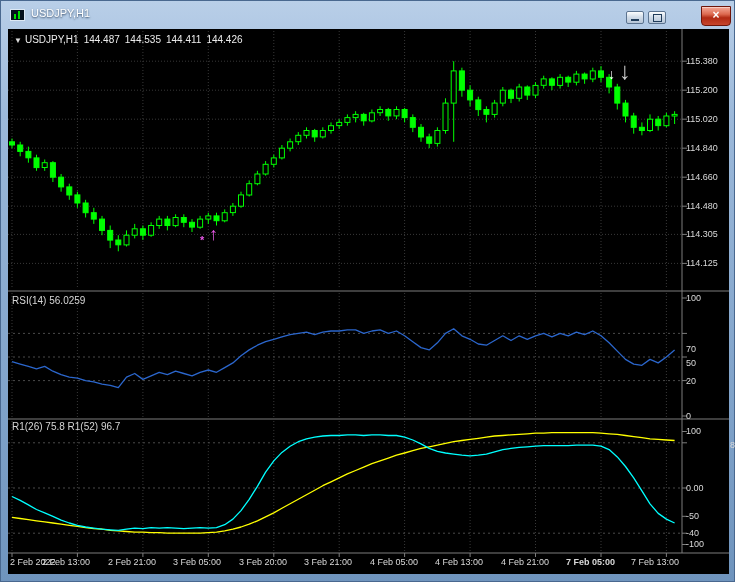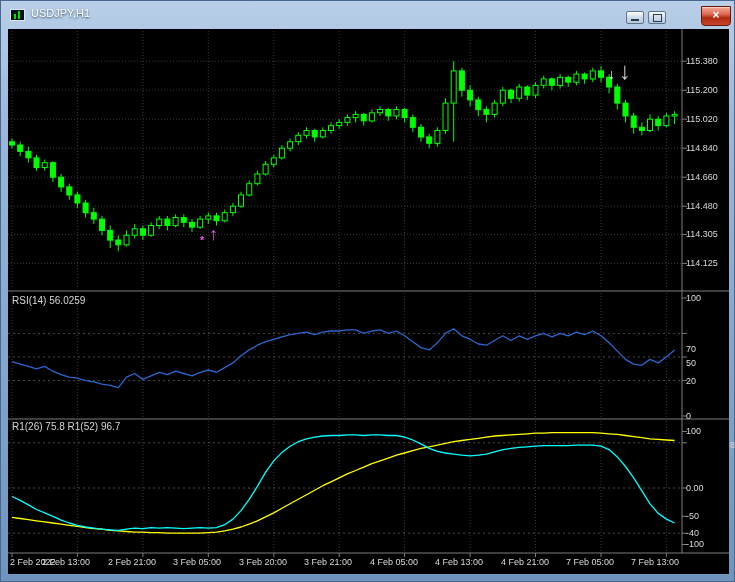--- a/index.html
+++ b/index.html
@@ -300,20 +300,23 @@
         <rect x="664.1" y="85.4" width="5" height="1.6" fill="#000000" stroke="#00ff00"></rect>
         <polyline points="4.0,332.7 12.2,335.1 20.4,337.4 28.5,339.8 36.7,337.4 44.9,342.2 53.1,345.7 61.3,348.1 69.4,349.2 77.6,351.6 85.8,352.8 94.0,355.1 102.2,356.3 110.3,358.7 118.5,348.1 126.7,344.5 134.9,350.4 143.1,346.9 151.2,343.3 159.4,345.7 167.6,342.2 175.8,344.5 184.0,346.9 192.1,343.3 200.3,341.0 208.5,343.3 216.7,338.6 224.9,333.9 233.0,326.8 241.2,320.9 249.4,316.2 257.6,312.7 265.8,310.3 273.9,307.9 282.1,305.6 290.3,304.4 298.5,303.2 306.7,305.6 314.8,303.2 323.0,302.0 331.2,302.0 339.4,300.9 347.6,300.9 355.7,304.4 363.9,302.0 372.1,300.9 380.3,304.4 388.5,302.0 396.6,306.8 404.8,312.7 413.0,318.6 421.2,320.9 429.4,313.8 437.5,304.4 445.7,299.7 453.9,306.8 462.1,310.3 470.3,315.0 478.4,316.2 486.6,311.5 494.8,306.8 503.0,311.5 511.2,306.8 519.3,310.3 527.5,306.8 535.7,304.4 543.9,307.9 552.1,304.4 560.2,306.8 568.4,303.2 576.6,305.6 584.8,302.0 593.0,306.8 601.1,313.8 609.3,322.1 617.5,330.4 625.7,335.1 633.9,336.3 642.0,330.4 650.2,333.9 658.4,328.0 666.6,320.9" fill="none" stroke="#2b66cc" stroke-width="1.3" stroke-linejoin="round"></polyline>
         <polyline points="4.0,488.4 12.2,489.5 20.4,490.6 28.5,491.8 36.7,492.9 44.9,494.0 53.1,495.2 61.3,496.3 69.4,497.4 77.6,498.6 85.8,499.7 94.0,500.2 102.2,501.4 110.3,501.9 118.5,502.5 126.7,503.1 134.9,503.1 143.1,503.6 151.2,503.6 159.4,504.2 167.6,504.2 175.8,504.2 184.0,504.2 192.1,504.2 200.3,503.6 208.5,503.1 216.7,501.9 224.9,500.2 233.0,498.0 241.2,495.2 249.4,491.8 257.6,487.8 265.8,483.9 273.9,479.3 282.1,474.8 290.3,470.3 298.5,465.8 306.7,461.3 314.8,456.7 323.0,452.8 331.2,448.8 339.4,444.9 347.6,441.5 355.7,438.1 363.9,434.7 372.1,431.9 380.3,429.1 388.5,426.2 396.6,424.0 404.8,421.7 413.0,419.4 421.2,417.8 429.4,416.1 437.5,414.4 445.7,412.7 453.9,411.5 462.1,410.4 470.3,409.3 478.4,408.1 486.6,407.0 494.8,406.5 503.0,405.9 511.2,405.3 519.3,404.8 527.5,404.2 535.7,404.2 543.9,403.6 552.1,403.6 560.2,403.6 568.4,403.6 576.6,403.6 584.8,403.6 593.0,404.2 601.1,404.8 609.3,405.3 617.5,406.5 625.7,407.6 633.9,408.7 642.0,409.8 650.2,410.4 658.4,411.0 666.6,411.5" fill="none" stroke="#ffff00" stroke-width="1.3" stroke-linejoin="round"></polyline>
         <polyline points="4.0,467.5 12.2,471.4 20.4,475.9 28.5,480.5 36.7,483.9 44.9,487.3 53.1,491.2 61.3,494.0 69.4,496.3 77.6,498.0 85.8,499.1 94.0,500.2 102.2,500.8 110.3,501.4 118.5,500.2 126.7,499.1 134.9,499.7 143.1,498.6 151.2,499.1 159.4,498.6 167.6,499.1 175.8,499.7 184.0,499.1 192.1,498.6 200.3,499.1 208.5,498.6 216.7,495.7 224.9,490.1 233.0,481.6 241.2,470.3 249.4,457.3 257.6,443.2 265.8,431.9 273.9,423.4 282.1,417.2 290.3,412.7 298.5,409.8 306.7,408.1 314.8,407.0 323.0,406.5 331.2,406.5 339.4,405.9 347.6,405.9 355.7,406.5 363.9,405.9 372.1,405.9 380.3,406.5 388.5,406.5 396.6,408.1 404.8,411.0 413.0,414.9 421.2,419.4 429.4,422.3 437.5,424.0 445.7,425.1 453.9,426.2 462.1,426.8 470.3,426.2 478.4,425.1 486.6,422.8 494.8,420.6 503.0,419.4 511.2,418.3 519.3,417.8 527.5,417.2 535.7,416.6 543.9,416.6 552.1,416.6 560.2,416.6 568.4,416.1 576.6,416.1 584.8,416.1 593.0,417.2 601.1,420.6 609.3,427.9 617.5,437.5 625.7,448.8 633.9,461.8 642.0,474.8 650.2,484.4 658.4,490.1 666.6,494.0" fill="none" stroke="#00ffff" stroke-width="1.3" stroke-linejoin="round"></polyline>
         <line x1="0" x2="721" y1="262" y2="262" stroke="#7d7d7d"></line>
         <line x1="0" x2="721" y1="390" y2="390" stroke="#7d7d7d"></line>
         <line x1="0" x2="721" y1="524" y2="524" stroke="#7d7d7d"></line>
         <line x1="674" x2="674" y1="0" y2="524" stroke="#7d7d7d"></line>
       </svg>
 
+    <div class="ohlc">
+      <span class="dd">▼</span><span>USDJPY,H1</span><span>144.487</span><span>144.535</span><span>144.411</span><span>144.426</span>
+    </div>
 
     <div class="panel-label" style="top:266px;">RSI(14) 56.0259</div>
     <div class="panel-label" style="top:392px;">R1(26) 75.8 R1(52) 96.7</div>
 
     <div class="price-scale">
       <div class="axis-label" style="top:27px;">115.380</div>
       <div class="axis-label" style="top:56px;">115.200</div>
       <div class="axis-label" style="top:85px;">115.020</div>
       <div class="axis-label" style="top:114px;">114.840</div>
       <div class="axis-label" style="top:143px;">114.660</div>
@@ -338,21 +341,21 @@
     <div class="time-scale">
       <div class="time-label" style="left:2px;text-align:left;">2 Feb 2022</div>
       <div class="time-label" style="left:34px;">2 Feb 13:00</div>
       <div class="time-label" style="left:100px;">2 Feb 21:00</div>
       <div class="time-label" style="left:165px;">3 Feb 05:00</div>
       <div class="time-label" style="left:231px;">3 Feb 20:00</div>
       <div class="time-label" style="left:296px;">3 Feb 21:00</div>
       <div class="time-label" style="left:362px;">4 Feb 05:00</div>
       <div class="time-label" style="left:427px;">4 Feb 13:00</div>
       <div class="time-label" style="left:493px;">4 Feb 21:00</div>
-      <div class="time-label" style="left:558px;">7 Feb 05:00</div>
+      <div class="time-label" style="left:558px;font-weight:bold;">7 Feb 05:00</div>
       <div class="time-label" style="left:623px;">7 Feb 13:00</div>
     </div>
 
     <div class="marker" style="left:192px;top:206px;font-size:11px;color:#e858e8;">*</div>
     <div class="marker" style="left:201px;top:196px;font-size:18px;color:#e858e8;">↑</div>
     <div class="marker" style="left:600px;top:38px;font-size:14px;color:#ffffff;">↓</div>
     <div class="marker" style="left:611px;top:30px;font-size:24px;color:#cdcdcd;">↓</div>
   </div>
 
 </div>

